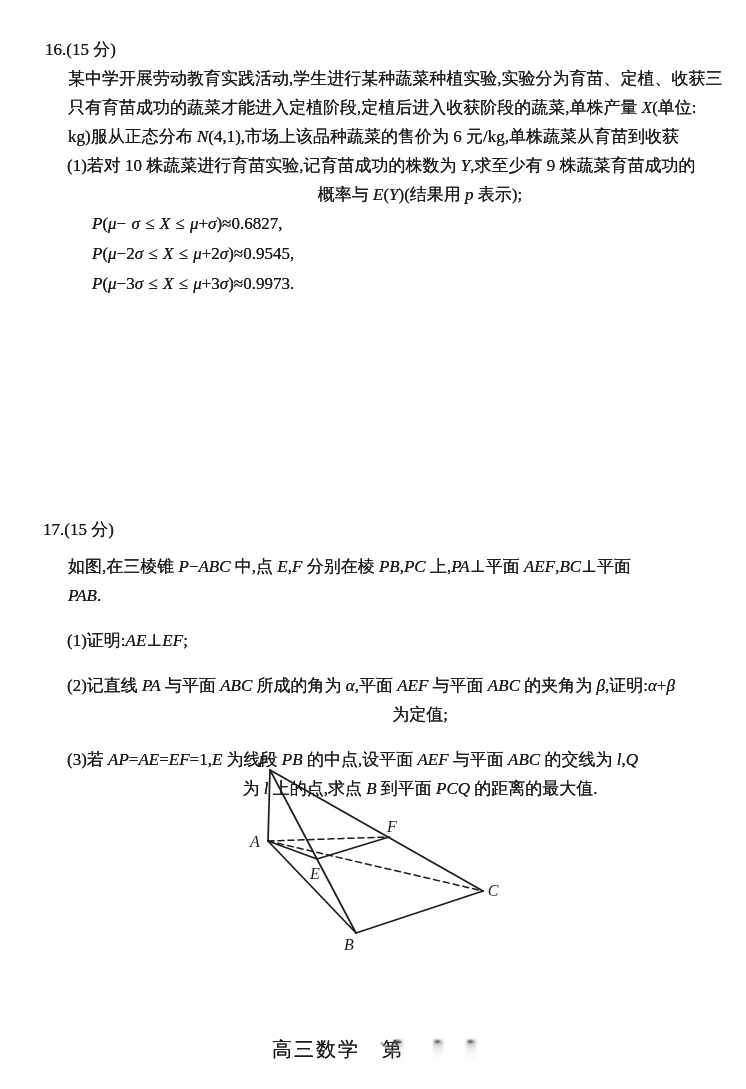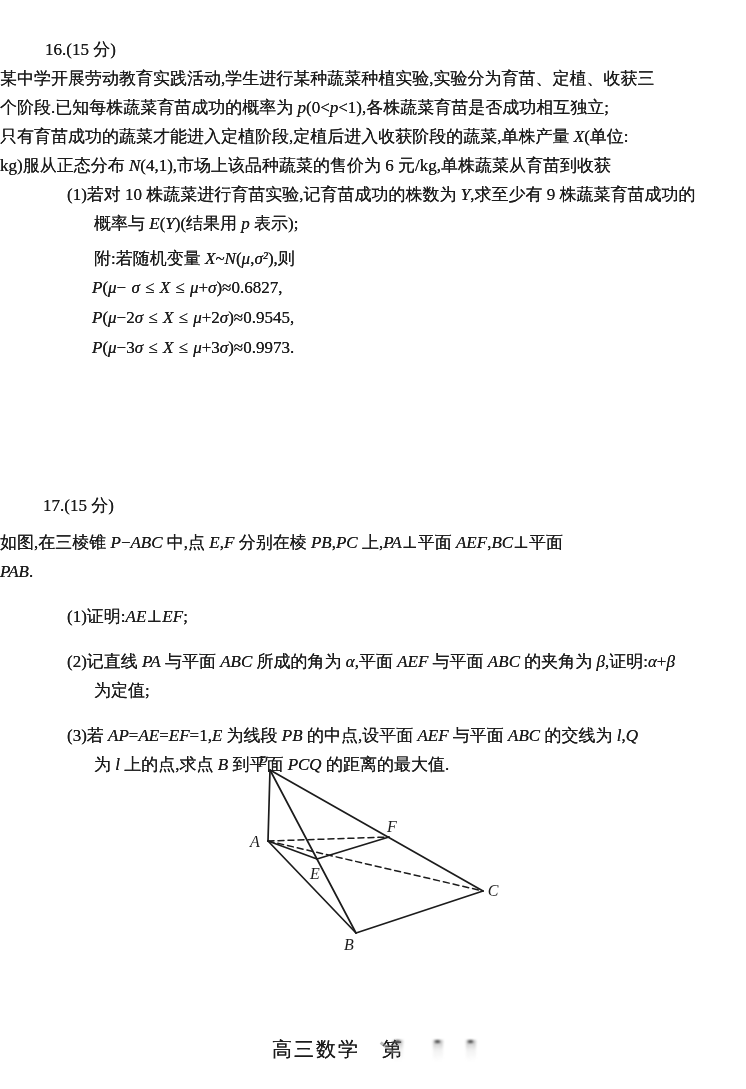--- a/index.html
+++ b/index.html
@@ -6,32 +6,32 @@
   body {
     width:746px; height:1089px;
     background:#ffffff;
     position:relative;
     overflow:hidden;
     font-family:"Liberation Serif","DejaVu Serif",serif;
     color:#1c1c1c;
   }
   .problem { position:absolute; left:0; right:0; }
   #problem16 { top:36px; }
-  #problem17 { top:492px; }
+  #problem17 { top:516px; }
   .line {
     font-size:17px;
     line-height:29px;
     white-space:nowrap;
     text-shadow:0 0 0.4px currentColor;
   }
   .q-heading { margin-left:45px; line-height:28px; }
   #problem17 .q-heading { margin-left:43px; margin-bottom:8px; }
-  .para { }
+  .para { margin-left:68px; }
   .item1 { margin-left:67px; margin-top:0; }
-  .cont  { margin-left:94px; }
+  .cont  { margin-left:94px;text-align:center; }
   .gap4  { margin-top:16px; }
   .note  { margin-left:94px; margin-top:6px; }
   .formula { margin-left:92px; line-height:30px; word-spacing:1px; }
   .formula:first-of-type { margin-top:4px; }
   .mi { font-style:italic; }
   .ilabel { font-style:normal; }
 
   #figure-wrap { position:absolute; left:228px; top:750px; width:310px; height:210px; }
   .edge { stroke:#1c1c1c; stroke-width:1.7; stroke-linecap:round; fill:none; }
   .dashed { stroke-dasharray:6 4; stroke-width:1.5; }
@@ -52,26 +52,24 @@
   #smudge-3 { left:466px; }
   #frag-mark { position:absolute; left:379px; top:1046px; width:16px; height:3px;
             background:#8a8a8a; transform:rotate(38deg); opacity:0.55; filter:blur(0.6px); }
 </style>
 </head>
 <body>
 
 <section class="problem" id="problem16">
   <div class="line q-heading">16.(15 分)</div>
   <div class="line para"><span>某中学开展劳动教育实践活动,学生进行某种蔬菜种植实验,实验分为育苗、定植、收获三</span></div>
-  <div class="line para"><span>个阶段.已知每株蔬菜育苗成功的概率为 </span><span class="mi">p</span><span>(0&lt;</span><span class="mi">p</span><span>&lt;1),各株蔬菜育苗是否成功相互独立;</span></div>
   <div class="line para"><span>只有育苗成功的蔬菜才能进入定植阶段,定植后进入收获阶段的蔬菜,单株产量 </span><span class="mi">X</span><span>(单位:</span></div>
   <div class="line para"><span>kg)服从正态分布 </span><span class="mi">N</span><span>(4,1),市场上该品种蔬菜的售价为 6 元/kg,单株蔬菜从育苗到收获</span></div>
   <div class="line item1"><span class="ilabel">(1)</span><span><span>若对 10 株蔬菜进行育苗实验,记育苗成功的株数为 </span><span class="mi">Y</span><span>,求至少有 9 株蔬菜育苗成功的</span></span></div>
   <div class="line cont"><span>概率与 </span><span class="mi">E</span><span>(</span><span class="mi">Y</span><span>)(结果用 </span><span class="mi">p</span><span> 表示);</span></div>
-  <div class="line note"><span>附:若随机变量 </span><span class="mi">X</span><span>~</span><span class="mi">N</span><span>(</span><span class="mi">μ</span><span>,</span><span class="mi">σ²</span><span>),则</span></div>
   <div class="line formula"><span class="mi">P</span><span>(</span><span class="mi">μ</span><span>− </span><span class="mi">σ</span><span> ≤ </span><span class="mi">X</span><span> ≤ </span><span class="mi">μ</span><span>+</span><span class="mi">σ</span><span>)≈0.6827,</span></div>
   <div class="line formula"><span class="mi">P</span><span>(</span><span class="mi">μ</span><span>−2</span><span class="mi">σ</span><span> ≤ </span><span class="mi">X</span><span> ≤ </span><span class="mi">μ</span><span>+2</span><span class="mi">σ</span><span>)≈0.9545,</span></div>
   <div class="line formula"><span class="mi">P</span><span>(</span><span class="mi">μ</span><span>−3</span><span class="mi">σ</span><span> ≤ </span><span class="mi">X</span><span> ≤ </span><span class="mi">μ</span><span>+3</span><span class="mi">σ</span><span>)≈0.9973.</span></div>
 </section>
 
 <section class="problem" id="problem17">
   <div class="line q-heading">17.(15 分)</div>
   <div class="line para"><span>如图,在三棱锥 </span><span class="mi">P</span><span>−</span><span class="mi">ABC</span><span> 中,点 </span><span class="mi">E</span><span>,</span><span class="mi">F</span><span> 分别在棱 </span><span class="mi">PB</span><span>,</span><span class="mi">PC</span><span> 上,</span><span class="mi">PA</span><span>⊥平面 </span><span class="mi">AEF</span><span>,</span><span class="mi">BC</span><span>⊥平面</span></div>
   <div class="line para"><span class="mi">PAB</span><span>.</span></div>
   <div class="line item1 gap4"><span class="ilabel">(1)</span><span><span>证明:</span><span class="mi">AE</span><span>⊥</span><span class="mi">EF</span><span>;</span></span></div>

